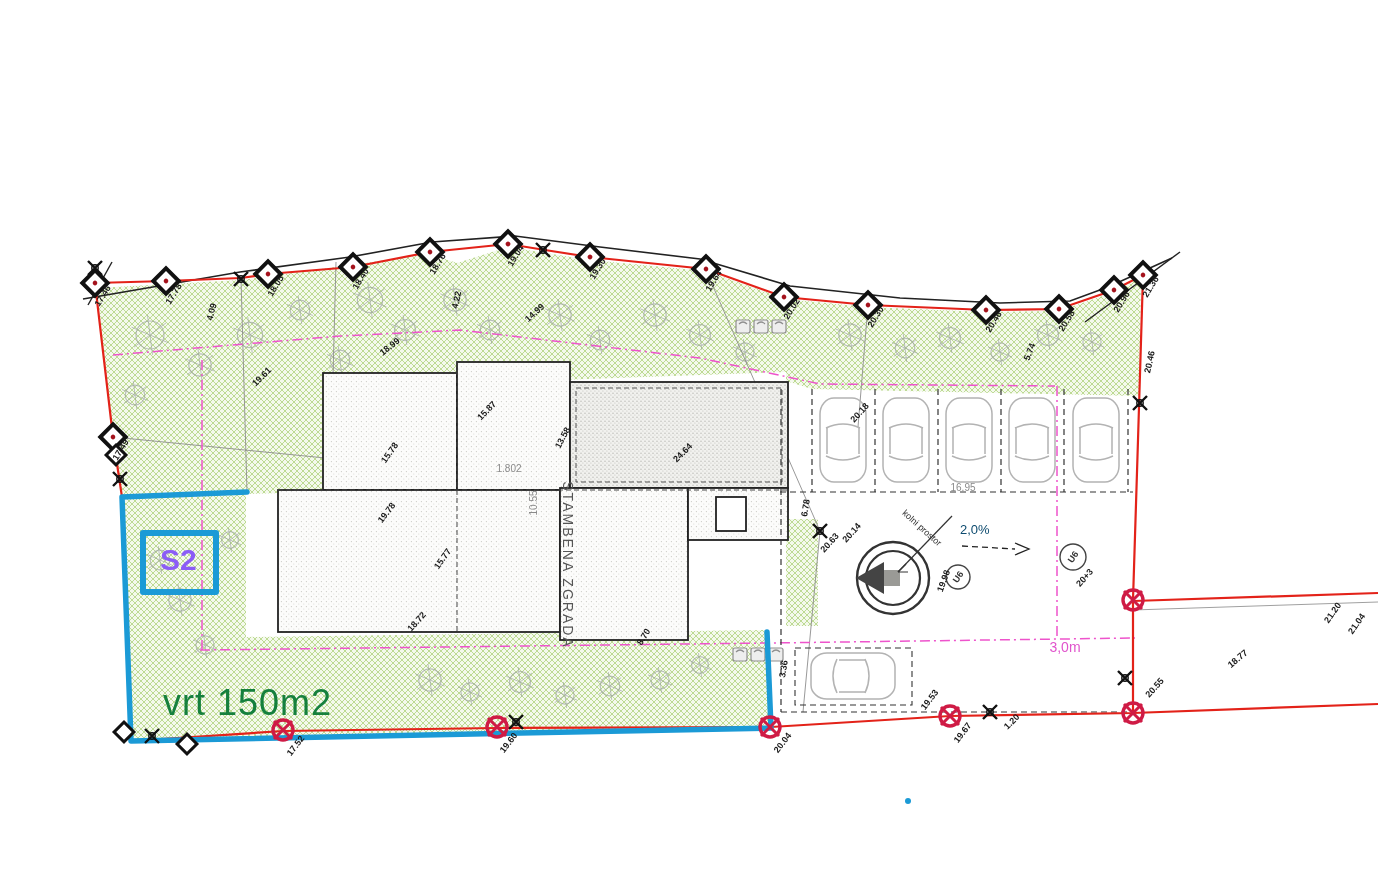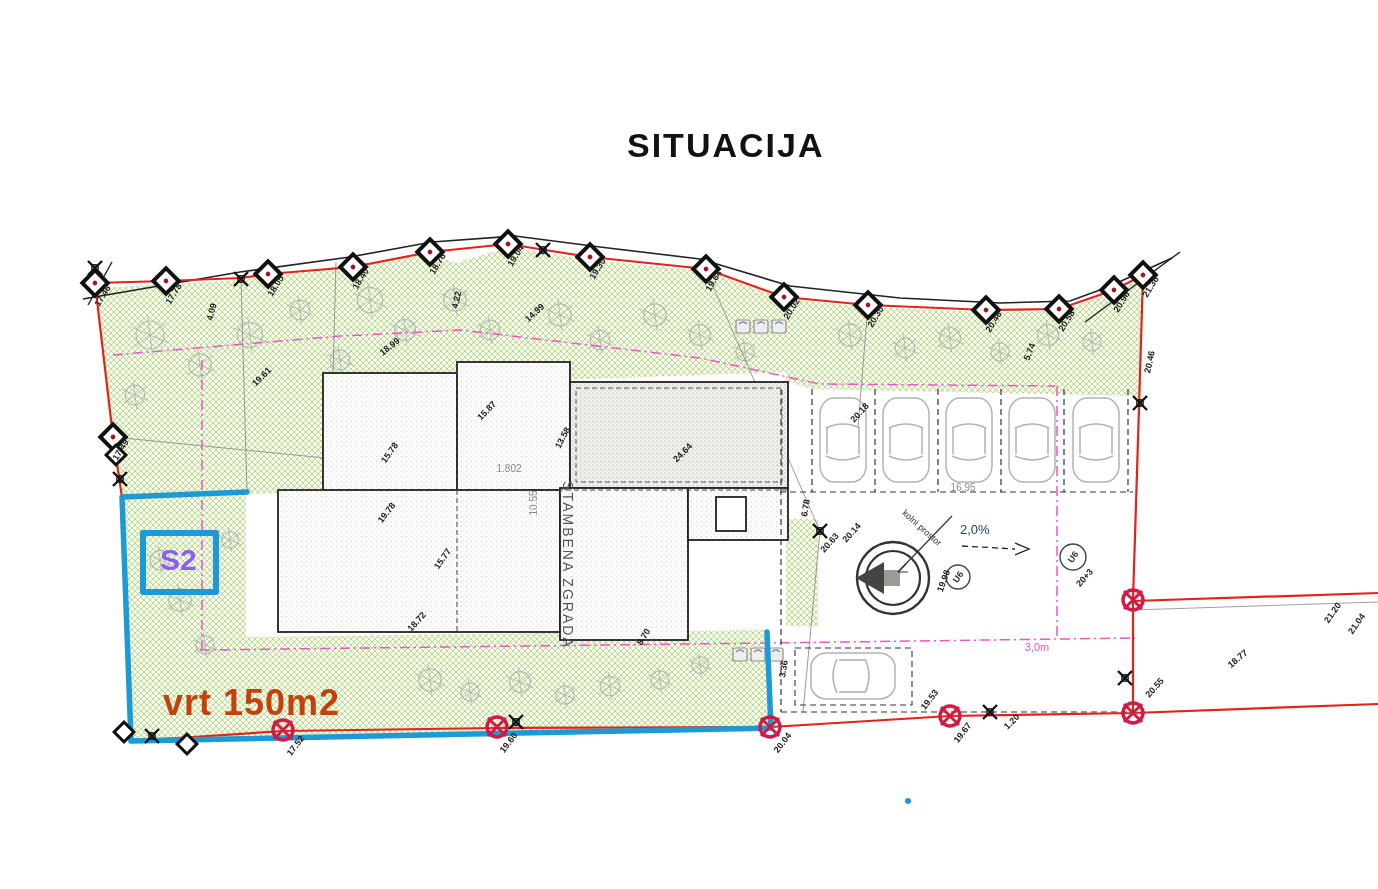--- a/index.html
+++ b/index.html
@@ -3,23 +3,23 @@
 <meta charset="utf-8">
 <style>
   html,body{margin:0;padding:0;background:#fff;}
   .canvas{position:relative;width:1378px;height:889px;background:#fff;overflow:hidden;
           font-family:"Liberation Sans",sans-serif;}
   .abs{position:absolute;}
   .title{font-weight:bold;font-size:34px;letter-spacing:2px;color:#111;}
   .dim{position:absolute;font-size:9px;font-weight:bold;color:#1a1a1a;white-space:nowrap;
        transform-origin:center center;line-height:1;}
   .dim.g{color:#8a8a8a;font-weight:normal;font-size:10px;}
-  .dim.m{color:#e054cc;font-weight:normal;font-size:11px;}
+  .dim.m{color:#e054cc;font-weight:normal;font-size:14px;margin-left:28px;}
   .s2-text{font-size:30px;font-weight:bold;color:#8b5cf6;}
-  .vrt-text{font-size:36px;font-weight:bold;color:#c2410c;letter-spacing:1px;}
+  .vrt-text{font-size:36px;font-weight:normal;color:#15803d;letter-spacing:1px;}
   .bldg-label{font-size:14px;color:#555;letter-spacing:2px;white-space:nowrap;}
   .access-label{font-size:9px;color:#333;white-space:nowrap;}
   .u6{font-size:9px;font-weight:bold;color:#333;white-space:nowrap;}
   .slope{font-size:13px;color:#0c4a6e;white-space:nowrap;}
   svg{position:absolute;left:0;top:0;}
 </style>
 </head>
 <body>
 
 <div class="canvas">
@@ -614,21 +614,20 @@
           <circle cx="0" cy="0" r="10" stroke-width="3.4"></circle>
           <path d="M-9,-9 L9,9 M-9,9 L9,-9" stroke-width="3"></path>
         </g>
         <g transform="translate(1133,600)" stroke="#cf1b45" fill="none">
           <circle cx="0" cy="0" r="10" stroke-width="3.4"></circle>
           <path d="M-9,-9 L9,9 M-9,9 L9,-9" stroke-width="3"></path>
         </g>
       </g>
   </svg>
 
-  <div class="abs title" style="left:627px;top:126px;">SITUACIJA</div>
 
   <div class="abs s2-text" style="left:160px;top:543px;">S2</div>
   <div class="abs vrt-text" style="left:163px;top:682px;">vrt 150m2</div>
 
   <div class="abs bldg-label" style="left:568px;top:565px;transform:translate(-50%,-50%) rotate(90deg);">STAMBENA ZGRADA</div>
 
   <div class="abs access-label" style="left:922px;top:528px;transform:translate(-50%,-50%) rotate(42deg);">kolni prostor</div>
 
   <div class="abs slope" style="left:960px;top:522px;">2,0%</div>
 

